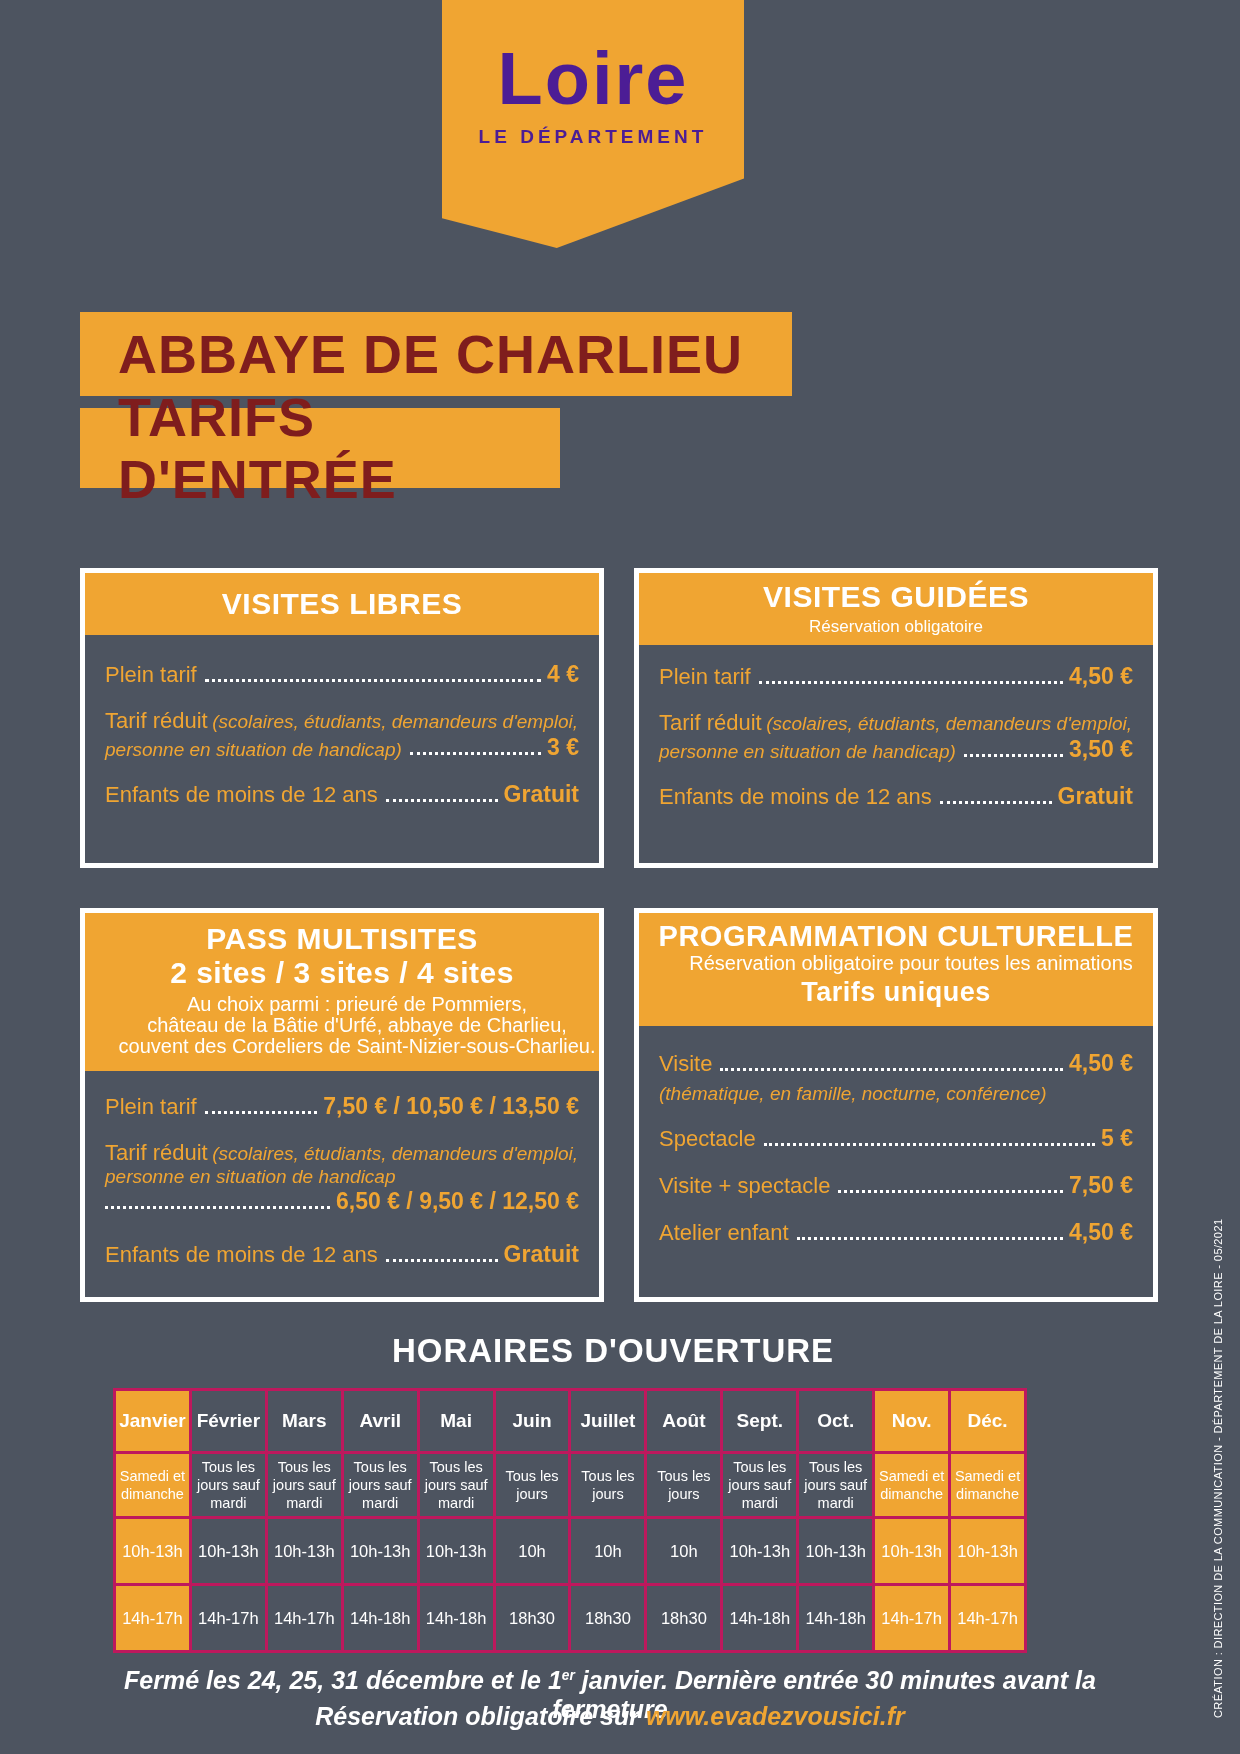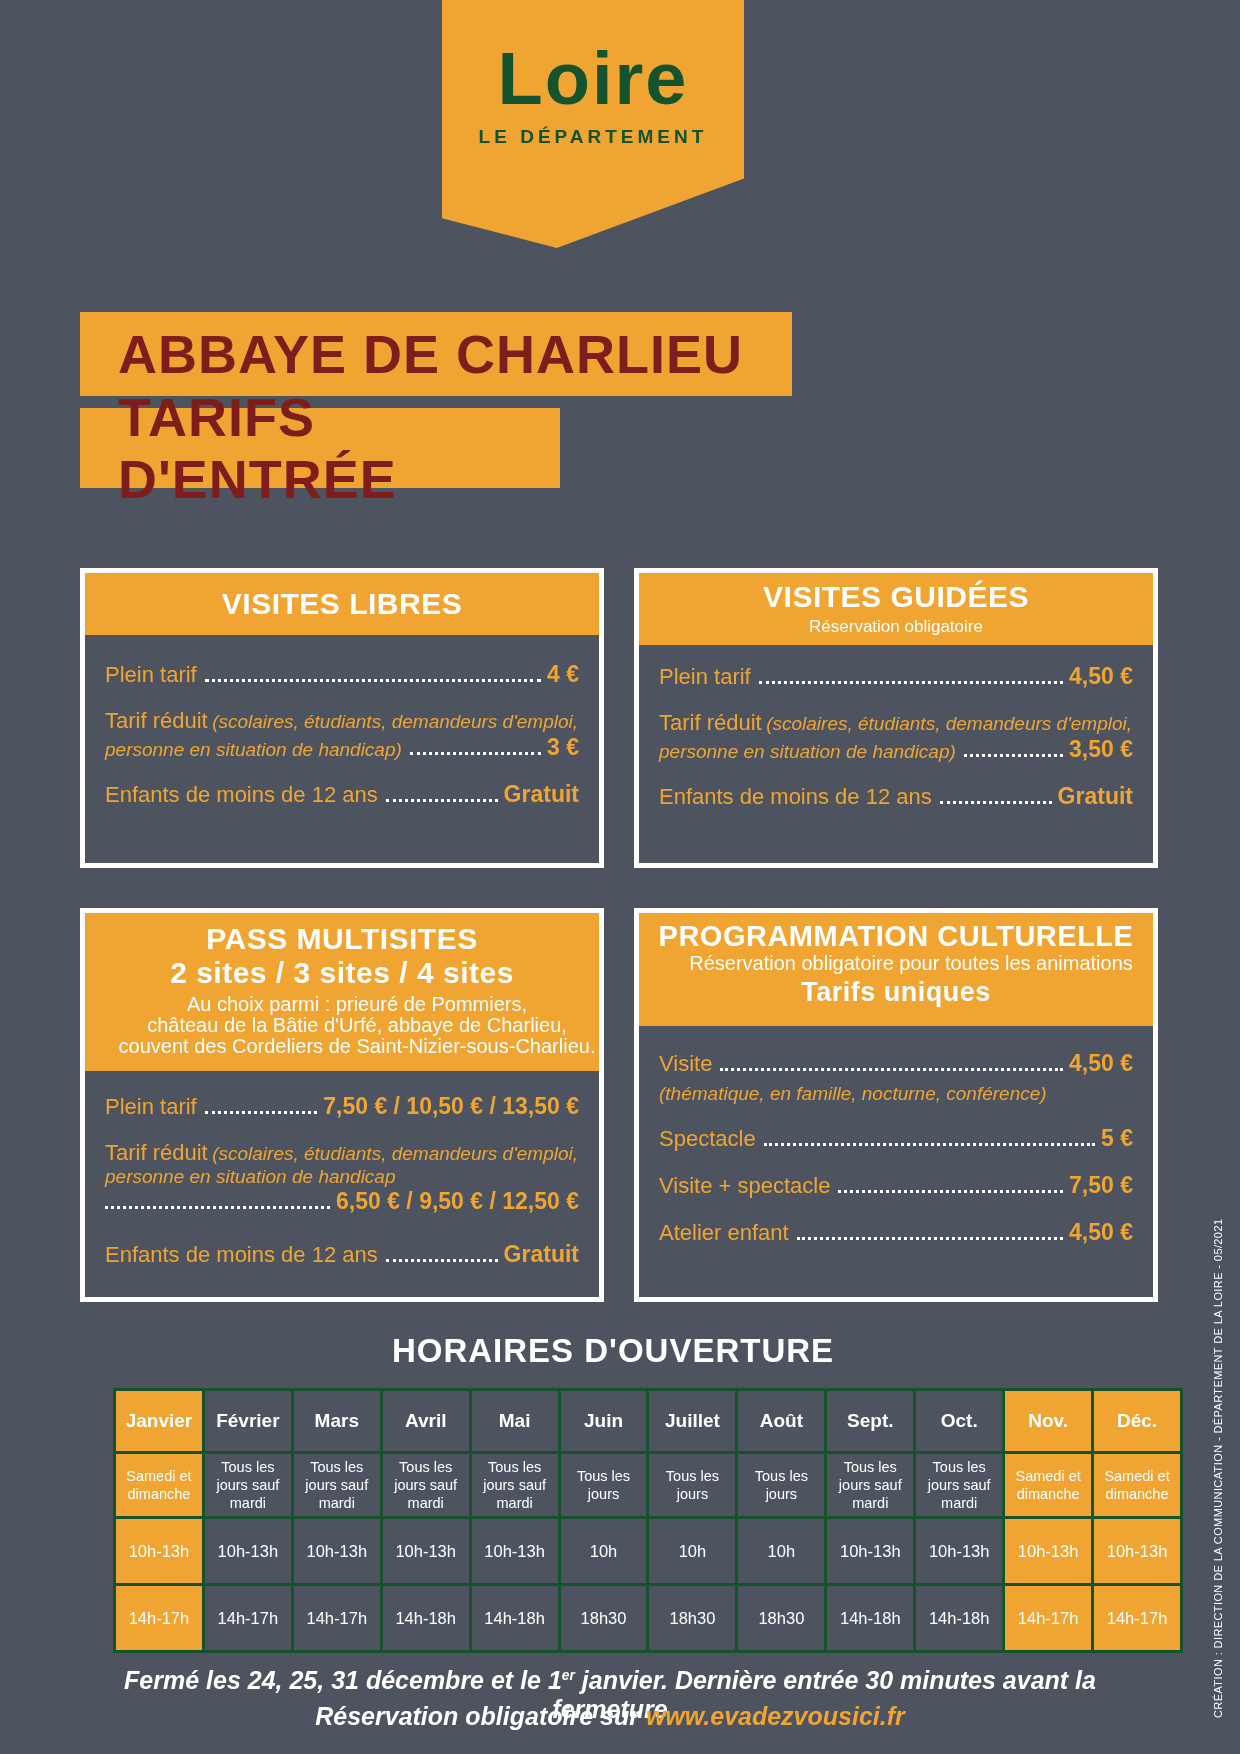--- a/index.html
+++ b/index.html
@@ -8,21 +8,21 @@
     background:#4d5460;
     font-family:"Liberation Sans", sans-serif;
     position:relative;
     overflow:hidden;
   }
   
   .logo{
     position:absolute;left:442px;top:0;width:302px;height:248px;
     background:#f0a532;
     clip-path:polygon(0 0,100% 0,100% 72%,38% 100%,0 88%);
-    text-align:center;color:#14532d;
+    text-align:center;color:#4c1d95;
   }
   .logo-brand{font-size:74px;font-weight:700;letter-spacing:2px;margin-top:42px;line-height:74px;}
   .logo-sub{font-size:19px;font-weight:700;letter-spacing:4px;margin-top:10px;}
   
   .banner{position:absolute;left:80px;background:#f0a532;color:#7f1d1d;font-weight:700;
           font-size:54px;letter-spacing:1px;display:flex;align-items:center;padding-left:38px;box-sizing:border-box;}
   .banner1{top:312px;width:712px;height:84px;}
   .banner2{top:408px;width:480px;height:80px;}
   
   .box{position:absolute;border:5px solid #fff;box-sizing:border-box;background:#4d5460;}
@@ -44,24 +44,24 @@
   .note{font-size:19px;font-style:italic;}
   .dots{flex:1;border-bottom:3px dotted #fff;margin:0 6px 6px 8px;min-width:14px;}
   .dots-left{flex:1;border-bottom:3px dotted #fff;margin:0 6px 6px 0;min-width:14px;}
   .price{font-weight:700;font-size:23px;white-space:nowrap;}
   .gap-lg{margin-top:26px;}
   .gap-md{margin-top:20px;}
   
   .horaires-title{position:absolute;left:113px;top:1332px;width:1000px;text-align:center;
     color:#fff;font-weight:700;font-size:33px;letter-spacing:1px;}
   .timetable{
-    position:absolute;left:113px;top:1388px;width:1070px;
+    position:absolute;left:113px;top:1388px;width:914px;
     display:grid;grid-template-columns:repeat(12,1fr);
     grid-template-rows:60px 62px 64px 64px;
-    background:#14532d;gap:3px;padding:3px;box-sizing:border-box;
+    background:#be185d;gap:3px;padding:3px;box-sizing:border-box;
   }
   .cell{background:#4d5460;color:#fff;display:flex;align-items:center;justify-content:center;
         text-align:center;padding:2px;box-sizing:border-box;}
   .cell.hl{background:#f0a532;}
   .mcell{font-weight:700;font-size:19px;}
   .dcell{font-size:14.5px;line-height:18px;}
   .hcell{font-size:16.5px;}
   
   .footer1,.footer2{position:absolute;left:80px;width:1060px;text-align:center;color:#fff;
     font-size:25px;font-weight:700;font-style:italic;}

